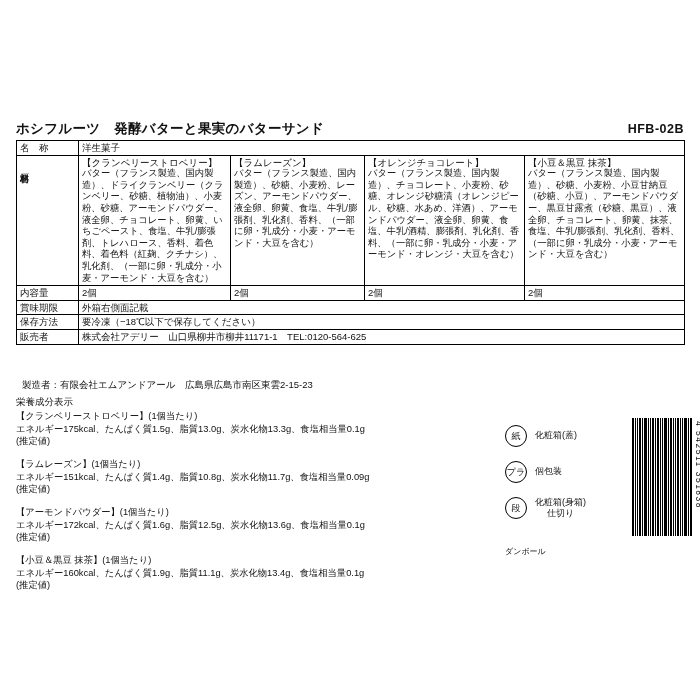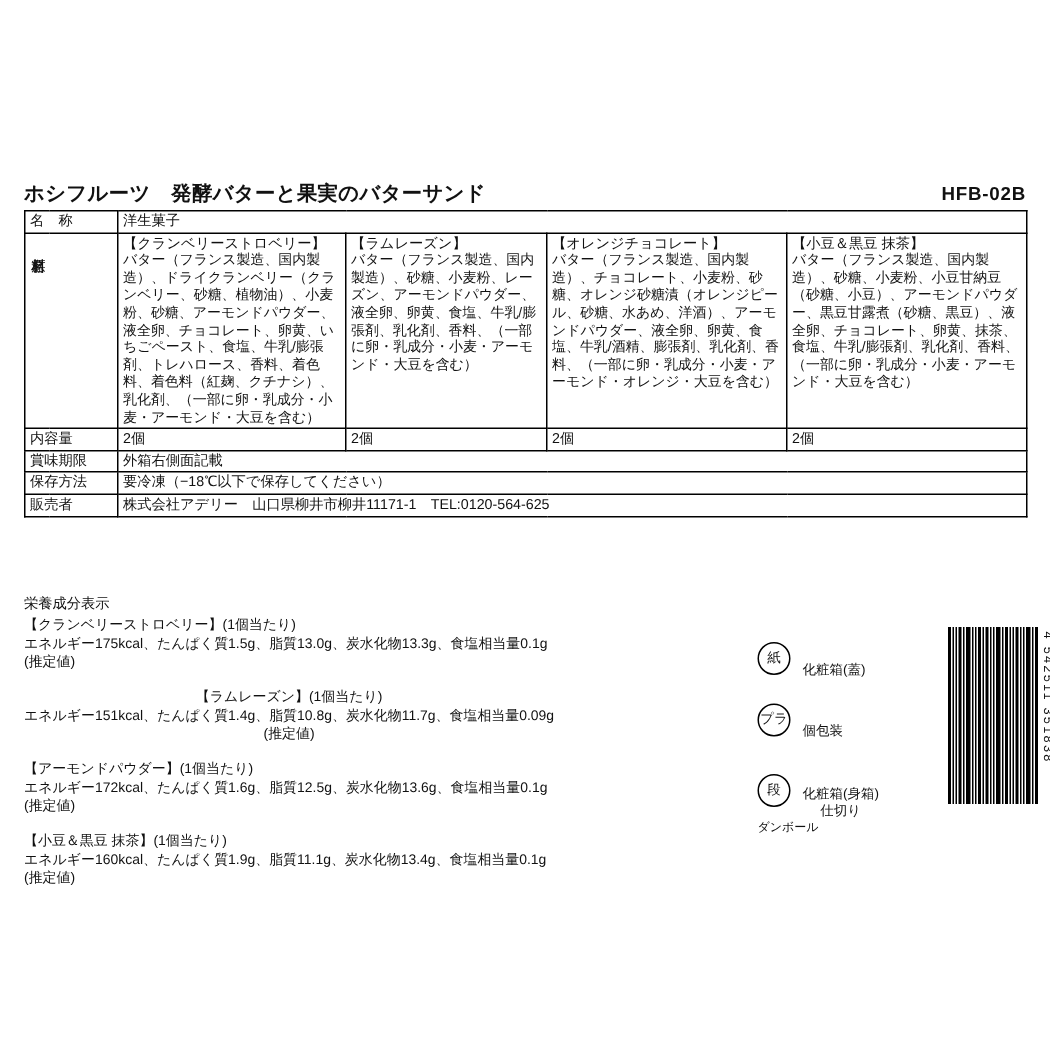--- a/index.html
+++ b/index.html
@@ -97,21 +97,21 @@
   .mark-icon {
     width: 22px; height: 22px;
     border: 1.2px solid #000;
     border-radius: 50%;
     display: flex; align-items: center; justify-content: center;
     font-size: 9px;
     margin-right: 8px;
     flex: 0 0 auto;
     line-height: 1;
   }
-  .mark-label { font-size: 9px; line-height: 1.25; white-space: nowrap; margin-top: 16px; }
+  .mark-label { font-size: 9px; line-height: 1.25; white-space: nowrap; }
   .mark-sub { position: absolute; left: 505px; top: 546px; font-size: 8px; }
   
   .barcode { position: absolute; left: 632px; top: 418px; }
   .barcode .bars { display: flex; align-items: flex-end; height: 118px; }
   .barcode .bars i { display: block; background: #000; height: 100%; margin-right: 1px; }
   .barcode .num {
     writing-mode: vertical-rl;
     font-size: 8.5px;
     letter-spacing: 1.5px;
     margin-top: 3px;
@@ -180,30 +180,31 @@
         <td class="label" colspan="2">保存方法</td>
         <td class="full-cell" colspan="4">要冷凍（−18℃以下で保存してください）</td>
       </tr>
       <tr>
         <td class="label" colspan="2">販売者</td>
         <td class="full-cell" colspan="4">株式会社アデリー　山口県柳井市柳井11171-1　TEL:0120-564-625</td>
       </tr>
     </tbody>
   </table>
 
+  <div class="maker-line" style="top:379px;">製造者：有限会社エムアンドアール　広島県広島市南区東雲2-15-23</div>
 
   <div class="nut-title" style="top:396px;text-align:center;">栄養成分表示</div>
 
   <div class="nut-block" style="top:410px;">
     <div>【クランベリーストロベリー】(1個当たり)</div>
     <div>エネルギー175kcal、たんぱく質1.5g、脂質13.0g、炭水化物13.3g、食塩相当量0.1g</div>
     <div>(推定値)</div>
   </div>
 
-  <div class="nut-block" style="top:458px;text-align:center;">
+  <div class="nut-block" style="top:458px;">
     <div>【ラムレーズン】(1個当たり)</div>
     <div>エネルギー151kcal、たんぱく質1.4g、脂質10.8g、炭水化物11.7g、食塩相当量0.09g</div>
     <div>(推定値)</div>
   </div>
 
   <div class="nut-block" style="top:506px;">
     <div>【アーモンドパウダー】(1個当たり)</div>
     <div>エネルギー172kcal、たんぱく質1.6g、脂質12.5g、炭水化物13.6g、食塩相当量0.1g</div>
     <div>(推定値)</div>
   </div>

